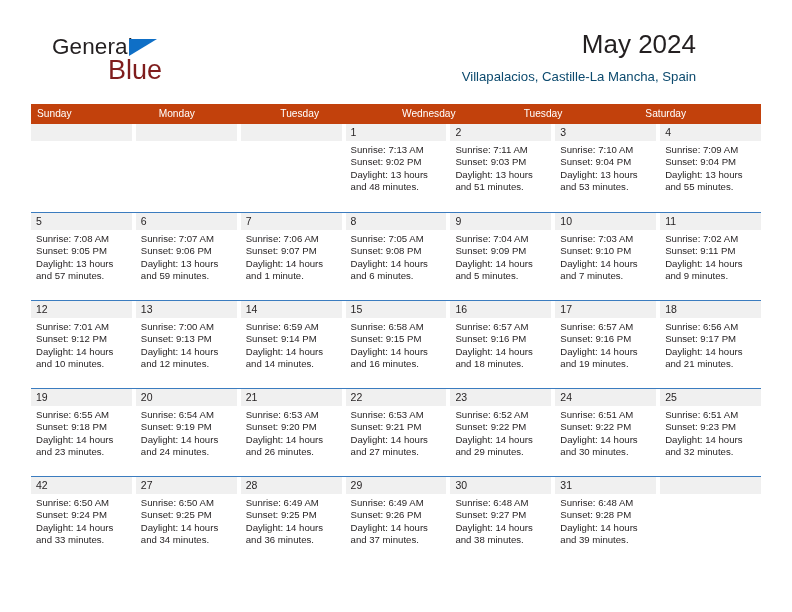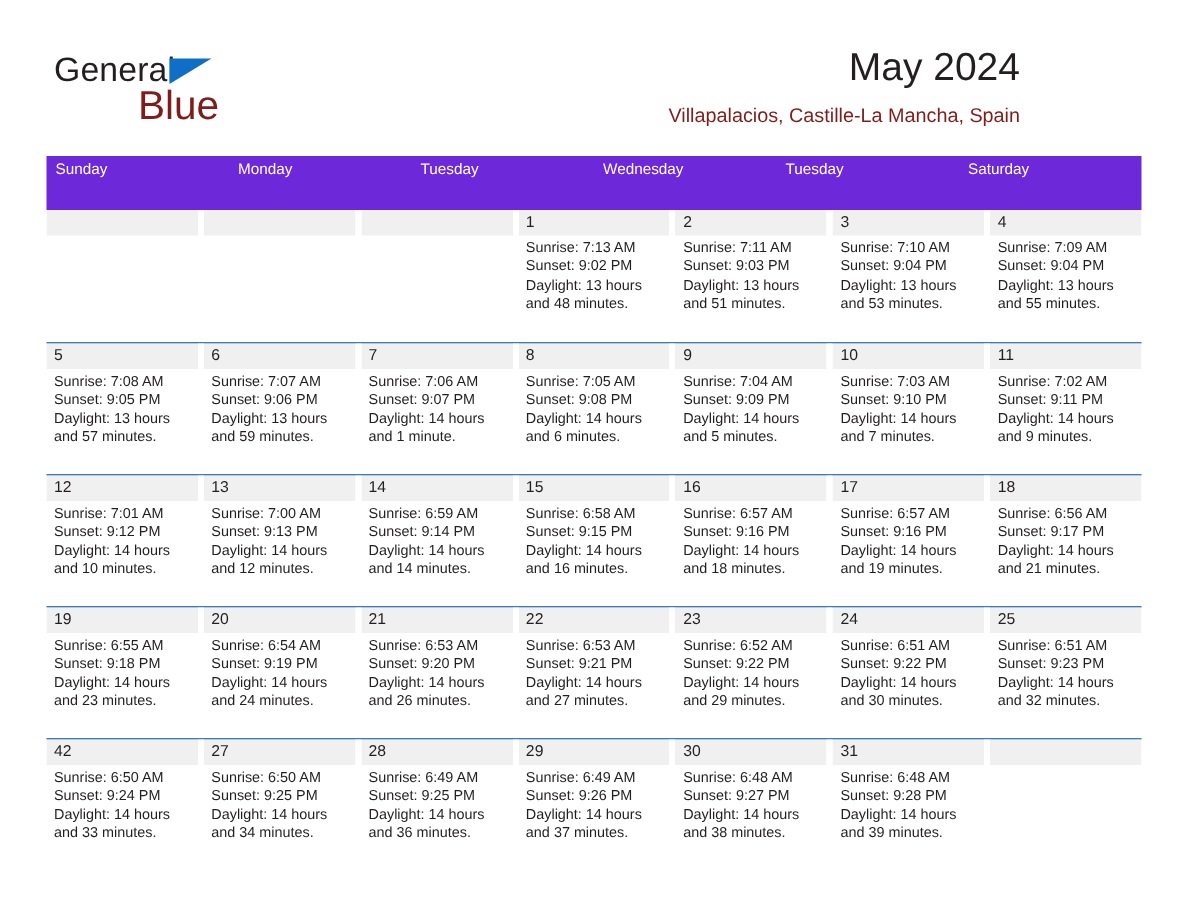--- a/index.html
+++ b/index.html
@@ -17,21 +17,21 @@
   .page {
     position: relative;
     width: 792px;
     height: 612px;
     box-sizing: border-box;
   }
 
   
   .header {
     position: absolute;
-    left: 0;
+    left: 16px;
     top: 0;
     width: 716px;
     height: 100px;
   }
   .logo {
     position: absolute;
     left: 36px;
     top: 36px;
     width: 150px;
     height: 52px;
@@ -73,37 +73,37 @@
   .cal-title {
     font-size: 26px;
     font-weight: normal;
     color: #231f20;
     line-height: 1.15;
     white-space: nowrap;
   }
   .cal-subtitle {
     margin-top: 9px;
     font-size: 13.2px;
-    color: #7f1d1d;
+    color: #0c4a6e;
     line-height: 1.15;
     white-space: nowrap;
   }
 
   
   .calendar {
     position: absolute;
     left: 31px;
     top: 104px;
     width: 730px;
   }
   .dow-row {
     display: flex;
     width: 100%;
-    background: #6d28d9;
-    height: 36px;
+    background: #c2410c;
+    height: 20px;
   }
   .dow {
     flex: 1 1 0;
     font-size: 10.2px;
     color: #ffffff;
     line-height: 20px;
     padding-left: 6px;
     box-sizing: border-box;
     white-space: nowrap;
   }

